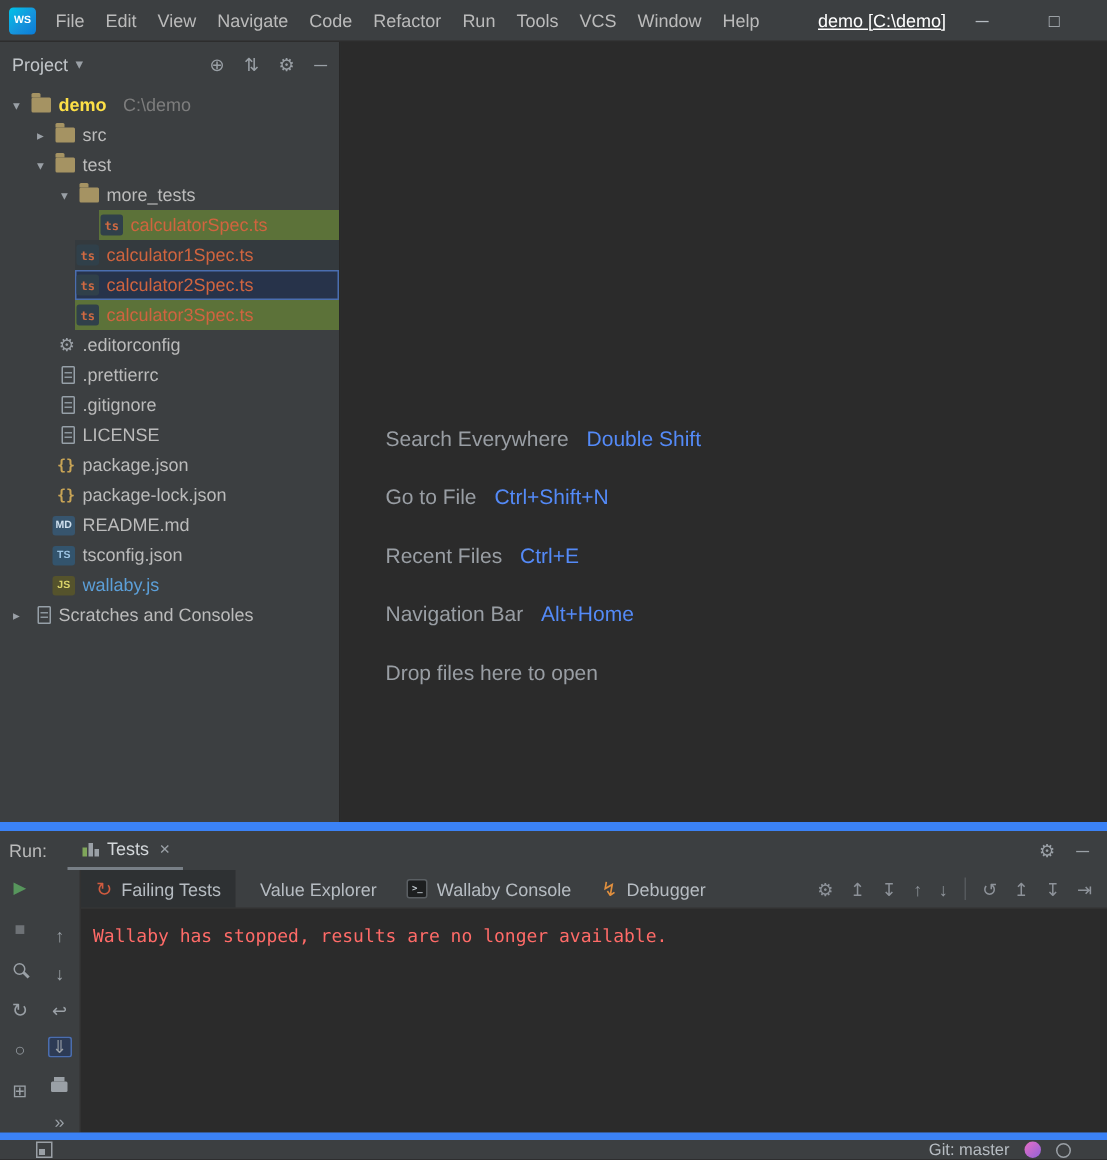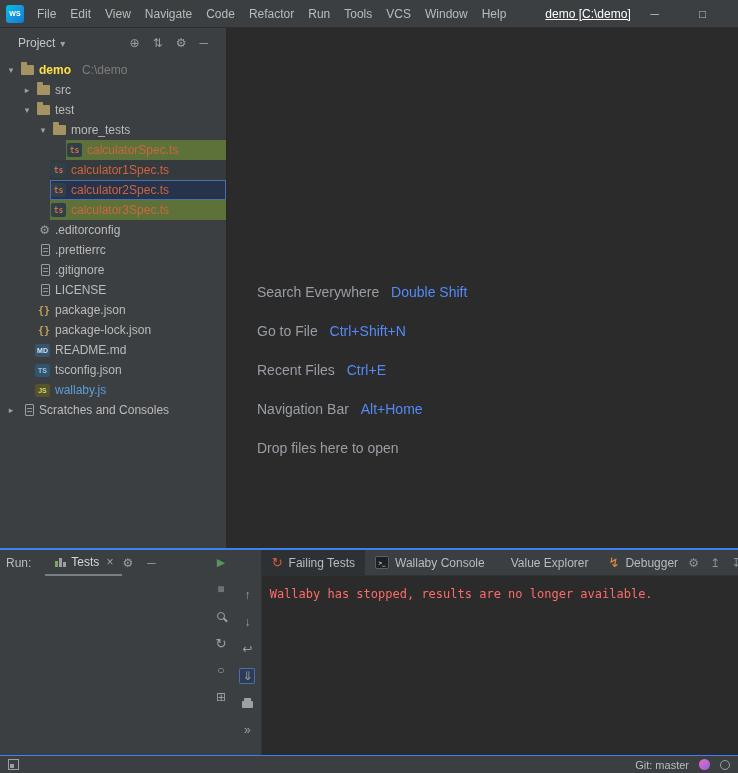--- a/index.html
+++ b/index.html
@@ -31,21 +31,21 @@
   .win-btn.close { font-size:15px; }
 
   
   .main { flex:0 0 520px; height:520px; display:flex; }
 
   
   .project-panel {
     width:227px; flex:0 0 227px; background:#3c3f41;
     border-right:1px solid #282828; display:flex; flex-direction:column;
   }
-  .panel-header { height:30px; flex:0 0 30px; display:flex; align-items:center; padding:0 18px; }
+  .panel-header { height:30px; flex:0 0 30px; display:flex; align-items:center; padding:0 8px; }
   .panel-title { color:#c2c6ca; }
   .caret { color:#9aa0a6; font-size:10px; margin-left:5px; }
   .ph-icons { margin-left:auto; display:flex; align-items:center; gap:13px; color:#9aa0a6; }
   .ph-icons span { font-size:12px; line-height:1; }
 
   .tree { padding-top:2px; }
   .row { height:20px; display:flex; align-items:center; }
   .lv0 { padding-left:4px; }
   .lv1 { padding-left:20px; }
   .lv2 { padding-left:36px; }
@@ -78,21 +78,21 @@
   .badge-js { min-width:15px; height:13px; border-radius:2px; background:#55532c; color:#d9d26a; font:bold 7px "Liberation Sans", sans-serif; display:flex; align-items:center; justify-content:center; padding:0 1px; }
   .i-lib { width:13px; height:11px; background:linear-gradient(90deg,#87a0bd 0 3px,transparent 3px 5px,#87a0bd 5px 8px,transparent 8px 10px,#87a0bd 10px 13px); }
 
   
   .editor { flex:1; background:#2b2b2b; padding:253px 0 0 30px; }
   .hint-line { margin-bottom:16px; font-size:14px; line-height:23px; white-space:nowrap; }
   .hint-label { color:#999ea4; }
   .hint-keys { color:#548af7; margin-left:8px; }
 
   
-  .run-panel { flex:0 0 207px; height:207px; display:flex; flex-direction:row; background:#3c3f41; border-top:2px solid #3b82f6;gap:40px; }
+  .run-panel { flex:0 0 207px; height:207px; display:flex; flex-direction:column; background:#3c3f41; border-top:6px solid #3b82f6; }
   .run-header { height:26px; flex:0 0 26px; display:flex; align-items:stretch; padding-left:6px; }
   .run-label { display:flex; align-items:center; color:#bbbbbb; }
   .run-tab { display:flex; align-items:center; gap:5px; padding:0 9px; margin-left:14px; color:#d3d7da; border-bottom:2px solid #787f86; }
   .run-tab-close { color:#9aa0a6; font-size:12px; margin-left:2px; }
   .rh-icons { margin-left:auto; display:flex; align-items:center; gap:14px; padding-right:12px; color:#9aa0a6; }
 
   .run-body { flex:1; display:flex; background:#2b2b2b; min-height:0; }
   .gutter { width:54px; flex:0 0 54px; background:#3c3f41; border-right:1px solid #323232; display:flex; padding-top:4px; }
   .gcol { width:27px; display:flex; flex-direction:column; align-items:center; gap:11px; }
   .gcol.second { padding-top:33px; }
@@ -114,21 +114,21 @@
 
   .console { flex:1; background:#2b2b2b; padding:11px 8px; font-family:"DejaVu Sans Mono","Liberation Mono",monospace; font-size:12px; color:#ff6b68; overflow:hidden; }
 
   
   .i-mag { width:8px; height:8px; border:1.5px solid #9aa0a6; border-radius:50%; position:relative; }
   .i-mag::after { content:""; position:absolute; width:5px; height:1.5px; background:#9aa0a6; transform:rotate(45deg); right:-4px; bottom:-1px; }
   .i-print { width:11px; height:7px; background:#9aa0a6; border-radius:1px; position:relative; margin-top:3px; }
   .i-print::before { content:""; position:absolute; top:-3px; left:2px; width:7px; height:3px; background:#9aa0a6; }
 
   
-  .statusbar { flex:0 0 18px; height:18px; background:#3c3f41; border-top:1px solid #3b82f6; display:flex; align-items:center; padding:0 8px; font-size:11px; color:#b6bcc2; }
+  .statusbar { flex:0 0 18px; height:18px; background:#3c3f41; border-top:5px solid #3b82f6; display:flex; align-items:center; padding:0 24px; font-size:11px; color:#b6bcc2; }
   .sb-toggle { width:11px; height:11px; border:1px solid #9aa0a6; position:relative; }
   .sb-toggle::after { content:""; position:absolute; left:1px; bottom:1px; width:4px; height:4px; background:#9aa0a6; }
   .sb-right { margin-left:auto; display:flex; align-items:center; gap:10px; }
   .i-plugin { width:11px; height:11px; border-radius:50%; background:linear-gradient(135deg,#e86ec6,#8f62d8); }
   .i-ring { width:10px; height:10px; border:1.5px solid #9aa0a6; border-radius:50%; }
 </style>
 </head>
 <body>
 
 <div class="app">
@@ -420,26 +420,26 @@
         </div>
       </div>
 
       <div class="run-main">
         <div class="run-tabs">
           <div class="rtab active">
             <span class="i-rerun-failed">↻</span>
             <span>Failing Tests</span>
           </div>
           <div class="rtab">
+            <span><span class="i-lines"></span></span>
+            <span>Value Explorer</span>
+          </div>
+          <div class="rtab">
             <span class="i-console-badge">&gt;_</span>
             <span>Wallaby Console</span>
-          </div>
-          <div class="rtab">
-            <span><span class="i-lines"></span></span>
-            <span>Value Explorer</span>
           </div>
           <div class="rtab">
             <span class="i-bolt">↯</span>
             <span>Debugger</span>
           </div>
           <div class="rt-icons">
             <span>⚙</span>
             <span>↥</span>
             <span>↧</span>
             <span>↑</span>

